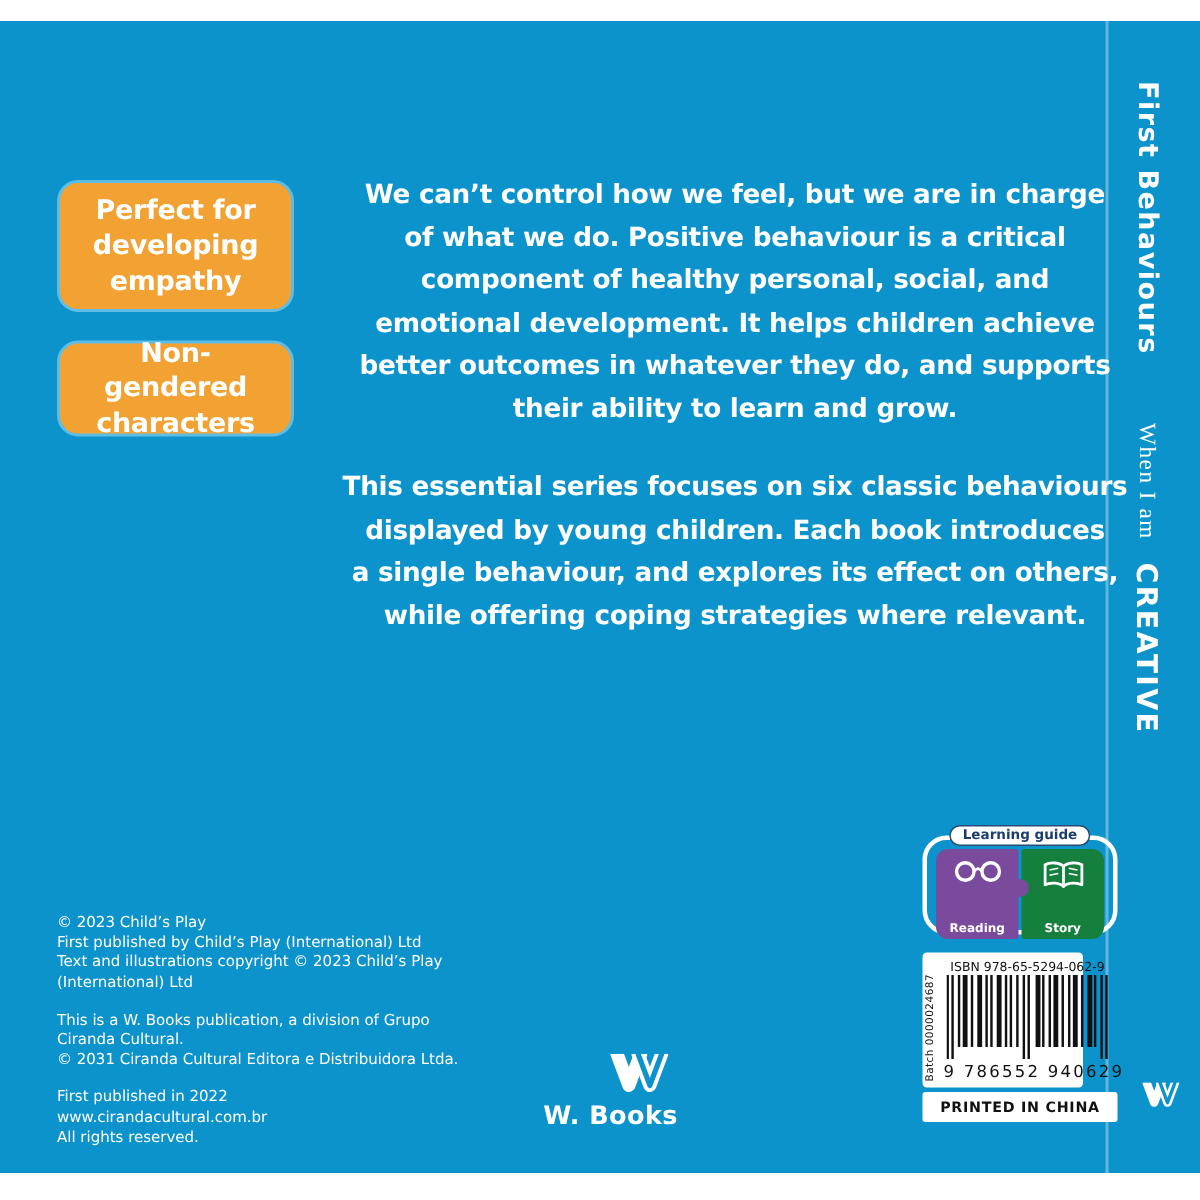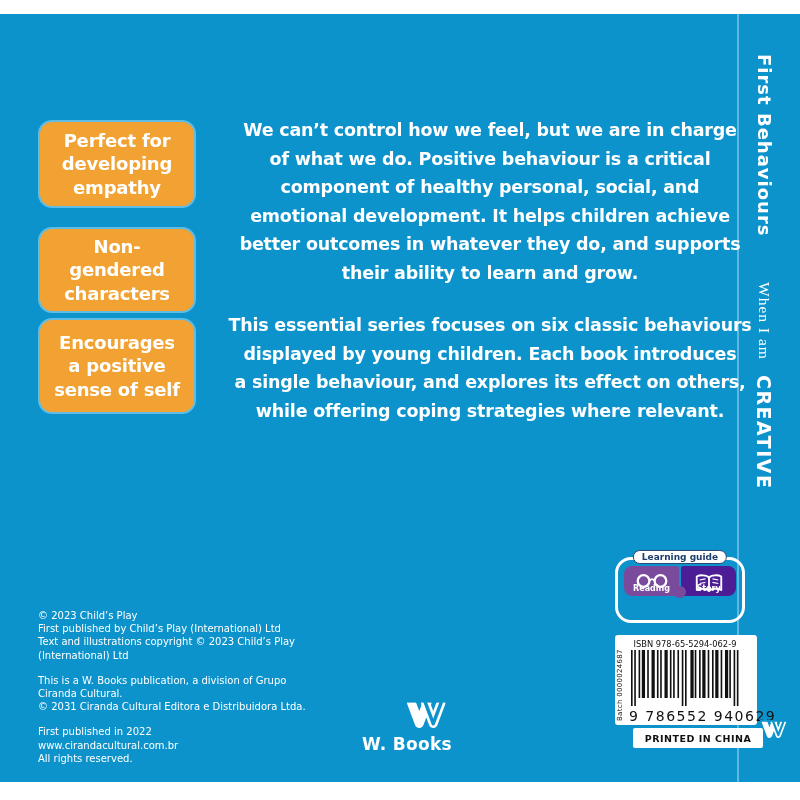--- a/index.html
+++ b/index.html
@@ -13,21 +13,21 @@
   }
   
   .badge {
     position:absolute; left:38px; width:158px; box-sizing:border-box;
     background:#F2A233; border:2px solid #5FBCE4; border-radius:14px;
     color:#fff; font-weight:bold; font-size:18px; line-height:1.3;
     letter-spacing:-0.2px; text-align:center; white-space:pre-line;
     display:flex; align-items:center; justify-content:center; padding:12px 6px;
   }
   #badge1 { top:106px; height:88px; }
-  #badge2 { top:213px; height:86px; }
+  #badge2 { top:213px; height:64px; }
   #badge3 { top:304px; height:96px; }
   
   .blurb {
     position:absolute; left:226px; width:528px; color:#fff; font-weight:bold;
     font-size:17.5px; line-height:28.5px; letter-spacing:-0.2px; white-space:pre-line;text-align:center;
   }
   #blurb1 { top:102px; }
   #blurb2 { top:297px; }
   
   .spine-divider {
@@ -46,53 +46,53 @@
   
   .guide {
     position:absolute; left:615px; top:543px; width:130px; height:66px;
     border:3px solid #fff; border-radius:16px; box-sizing:border-box;
   }
   .guide-pill {
     position:absolute; top:-10px; left:50%; transform:translateX(-50%);
     background:#fff; color:#1C3E6C; border:1px solid #274B72;
     font-size:9px; font-weight:bold; padding:1px 8px; border-radius:9px; white-space:nowrap;
   }
-  .piece { position:absolute; top:6px; height:30px; }
+  .piece { position:absolute; top:6px; height:60px; }
   .piece-purple { left:6px; width:55px; background:#7A4B9D; border-radius:8px 2px 2px 8px; }
-  .piece-teal  { left:63px; width:55px; background:#4c1d95; border-radius:2px 8px 8px 2px; }
+  .piece-teal  { left:63px; width:55px; background:#15803d; border-radius:2px 8px 8px 2px; }
   .knob {
     position:absolute; left:56px; top:26px; width:12px; height:12px;
     background:#7A4B9D; border-radius:50%;
   }
   .piece svg { display:block; margin:7px auto 0; }
   .piece-label {
     position:absolute; bottom:3px; left:0; width:100%; text-align:center;
     color:#fff; font-size:8px; font-weight:bold;
   }
   
   .barcode {
-    position:absolute; left:615px; top:621px; width:142px; height:90px;
+    position:absolute; left:615px; top:621px; width:107px; height:90px;
     background:#fff; border-radius:3px;
   }
   .batch {
     position:absolute; left:1px; top:6px; height:80px;
     writing-mode:vertical-rl; transform:rotate(180deg);
     font-size:7px; color:#111; letter-spacing:0.3px;
   }
   .isbn {
     position:absolute; left:14px; top:4px; width:112px; text-align:center;
     font-size:8.3px; color:#111;
   }
   .bars { position:absolute; left:16px; top:15px; width:108px; height:56px; }
   .digits {
     position:absolute; left:14px; top:73px; width:112px; text-align:center;
-    font-size:14px; color:#111; letter-spacing:1.5px; white-space:nowrap;
+    font-size:11px; color:#111; letter-spacing:1.5px; white-space:nowrap;
   }
   .printed {
-    position:absolute; left:633px; top:714px; width:130px; height:20px;
+    position:absolute; left:615px; top:714px; width:130px; height:20px;
     background:#fff; border-radius:2px; display:flex; align-items:center; justify-content:center;
     font-size:9.5px; font-weight:bold; color:#111; letter-spacing:0.5px;
   }
   
   .copyright {
     position:absolute; left:38px; top:595px; width:330px; color:#fff;
     font-size:10px; line-height:13.2px;
   }
   .copyright .block { white-space:pre-line; margin:0 0 12px 0; }
   
@@ -105,23 +105,20 @@
 </head>
 <body>
 
 <div class="cover">
 
   <div class="badge" id="badge1">Perfect for
 developing
 empathy</div>
   <div class="badge" id="badge2">Non-gendered
 characters</div>
-  <div class="badge" id="badge3">Encourages
-a positive
-sense of self</div>
 
   <div class="blurb" id="blurb1">We can’t control how we feel, but we are in charge
 of what we do. Positive behaviour is a critical
 component of healthy personal, social, and
 emotional development. It helps children achieve
 better outcomes in whatever they do, and supports
 their ability to learn and grow.</div>
   <div class="blurb" id="blurb2">This essential series focuses on six classic behaviours
 displayed by young children. Each book introduces
 a single behaviour, and explores its effect on others,

